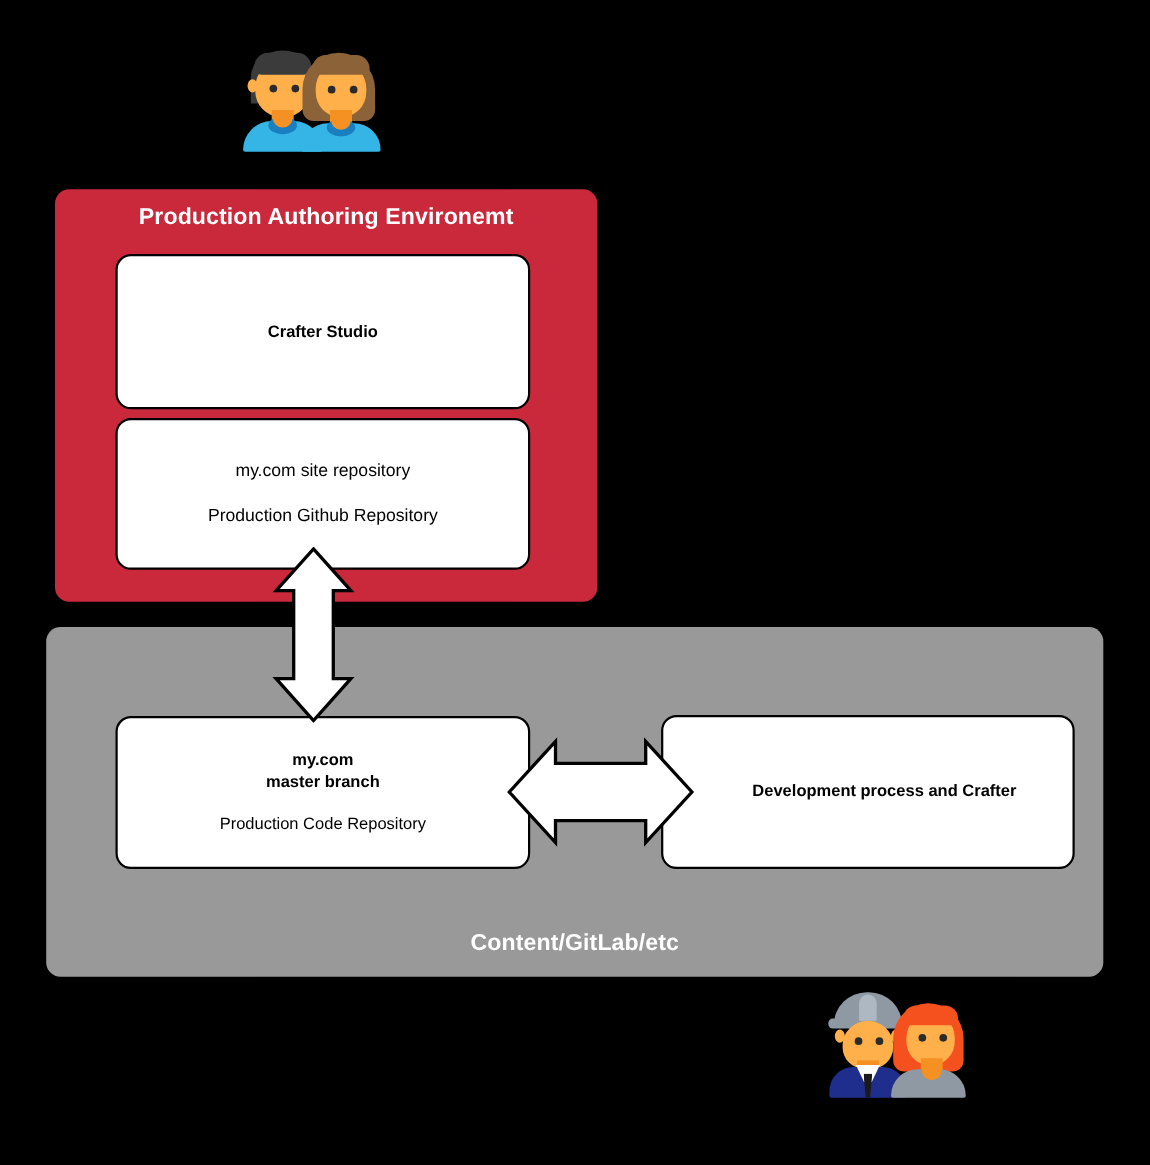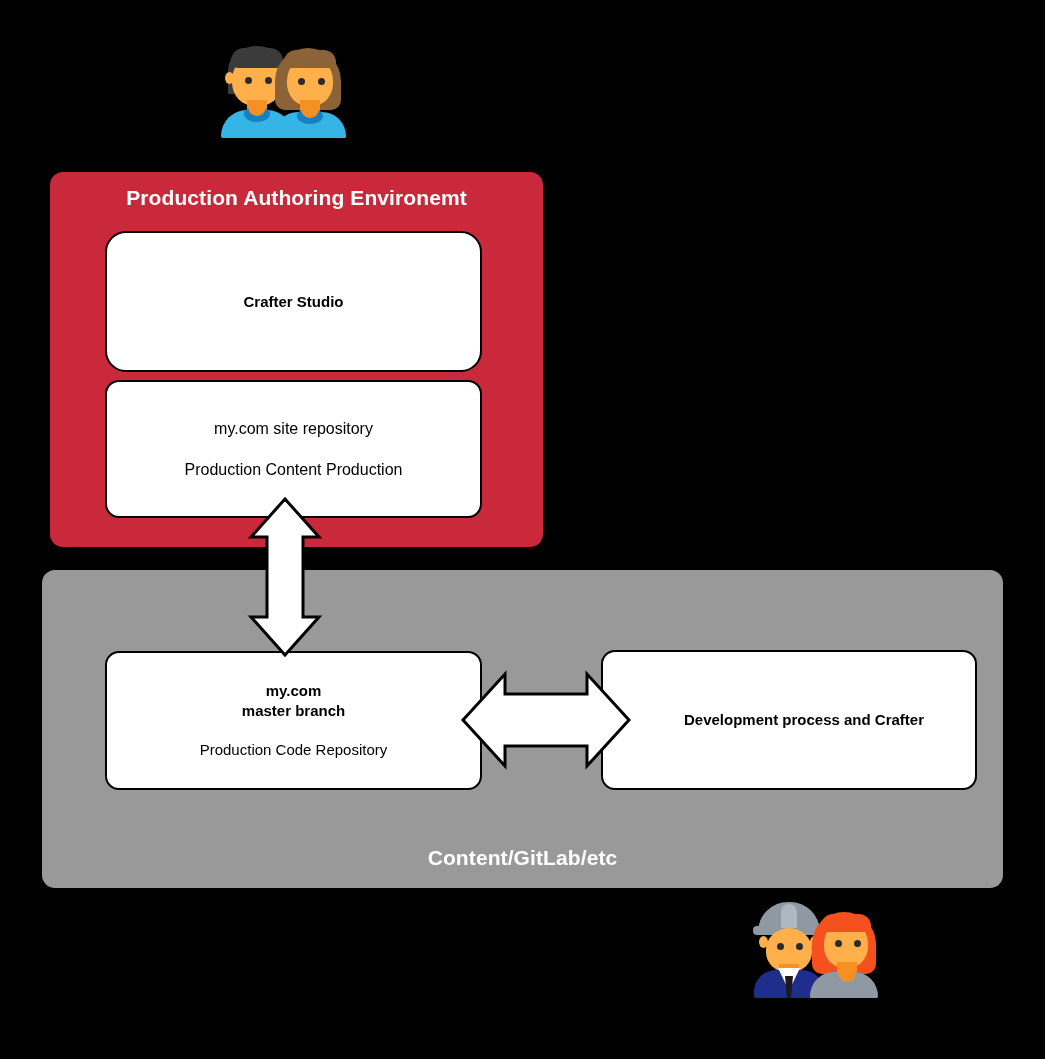--- a/index.html
+++ b/index.html
@@ -47,21 +47,21 @@
     box-sizing:border-box;
     display:flex;flex-direction:column;
     align-items:center;justify-content:center;
     text-align:center;color:#000000;
   }
   .card .line{line-height:1.32;}
   .bold{font-weight:bold;}
   .reg{font-weight:normal;}
   .gap{height:20px;}
 
-  #card-studio{left:105px;top:231px;width:377px;height:141px;font-size:15px;border-radius:21px;}
+  #card-studio{left:105px;top:231px;width:377px;height:141px;font-size:15px;}
   #card-site  {left:105px;top:380px;width:377px;height:138px;font-size:16px;border-radius:14px;}
   #card-master{left:105px;top:651px;width:377px;height:139px;font-size:15px;text-align:right;}
   #card-dev   {left:601px;top:650px;width:376px;height:140px;font-size:15px;}
   #card-dev .line{width:100%;text-align:center;padding-left:30px;box-sizing:border-box;}
 
   
   .arrow{position:absolute;}
   #arrow-vert{left:247px;top:497px;width:76px;height:160px;}
   #arrow-horiz{left:461px;top:668px;width:170px;height:104px;}
   .arrow svg{display:block;}
@@ -104,21 +104,21 @@
     <div class="region-title">Production Authoring Environemt</div>
   </div>
 
   <div class="card" id="card-studio">
     <div class="line bold">Crafter Studio</div>
   </div>
 
   <div class="card" id="card-site">
     <div class="line reg">my.com site repository</div>
     <div class="gap"></div>
-    <div class="line reg">Production Content Production</div>
+    <div class="line reg">Production Github Repository</div>
   </div>
 
   <div class="region" id="git-region">
     <div class="region-title">Content/GitLab/etc</div>
   </div>
 
   <div class="card" id="card-master">
     <div class="line bold">my.com</div>
     <div class="line bold">master branch</div>
     <div class="gap"></div>

